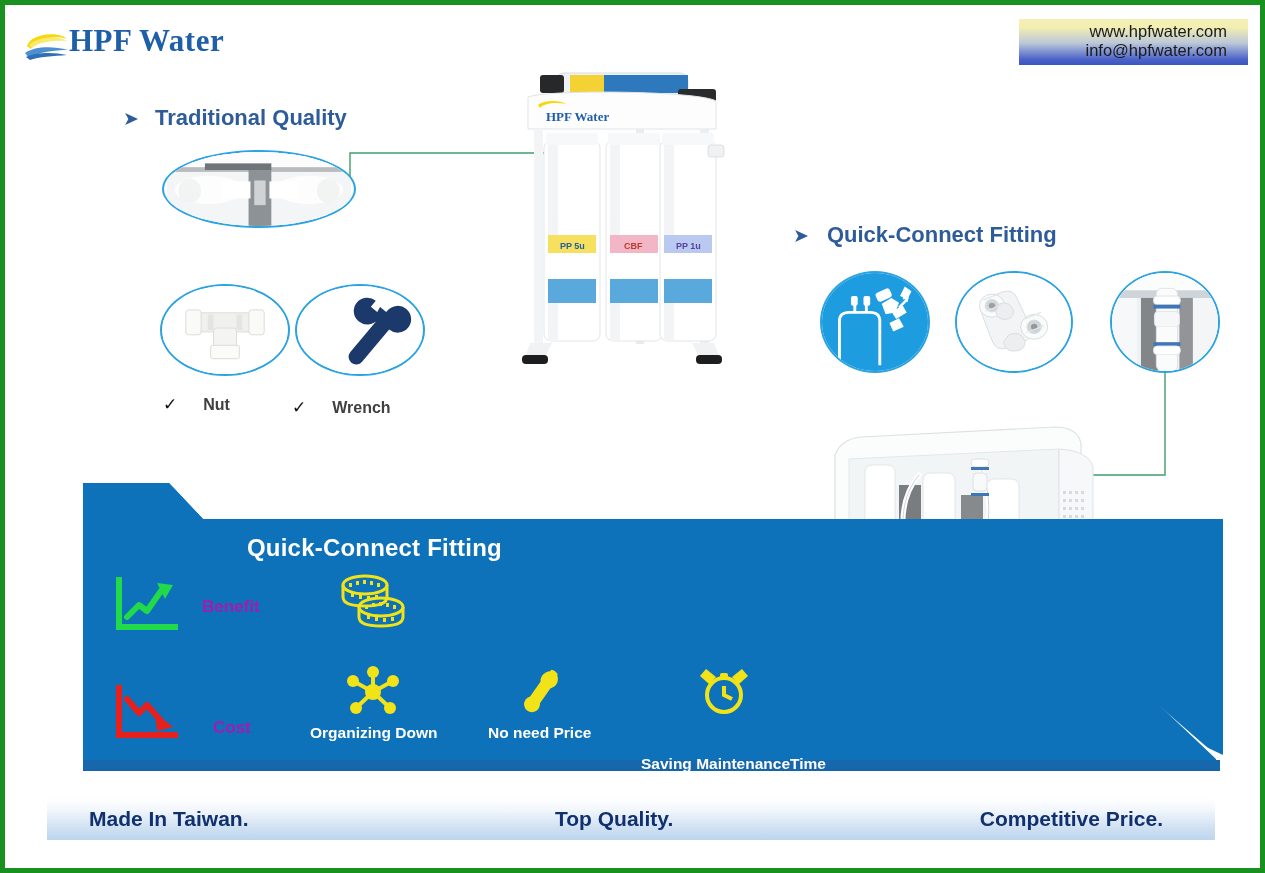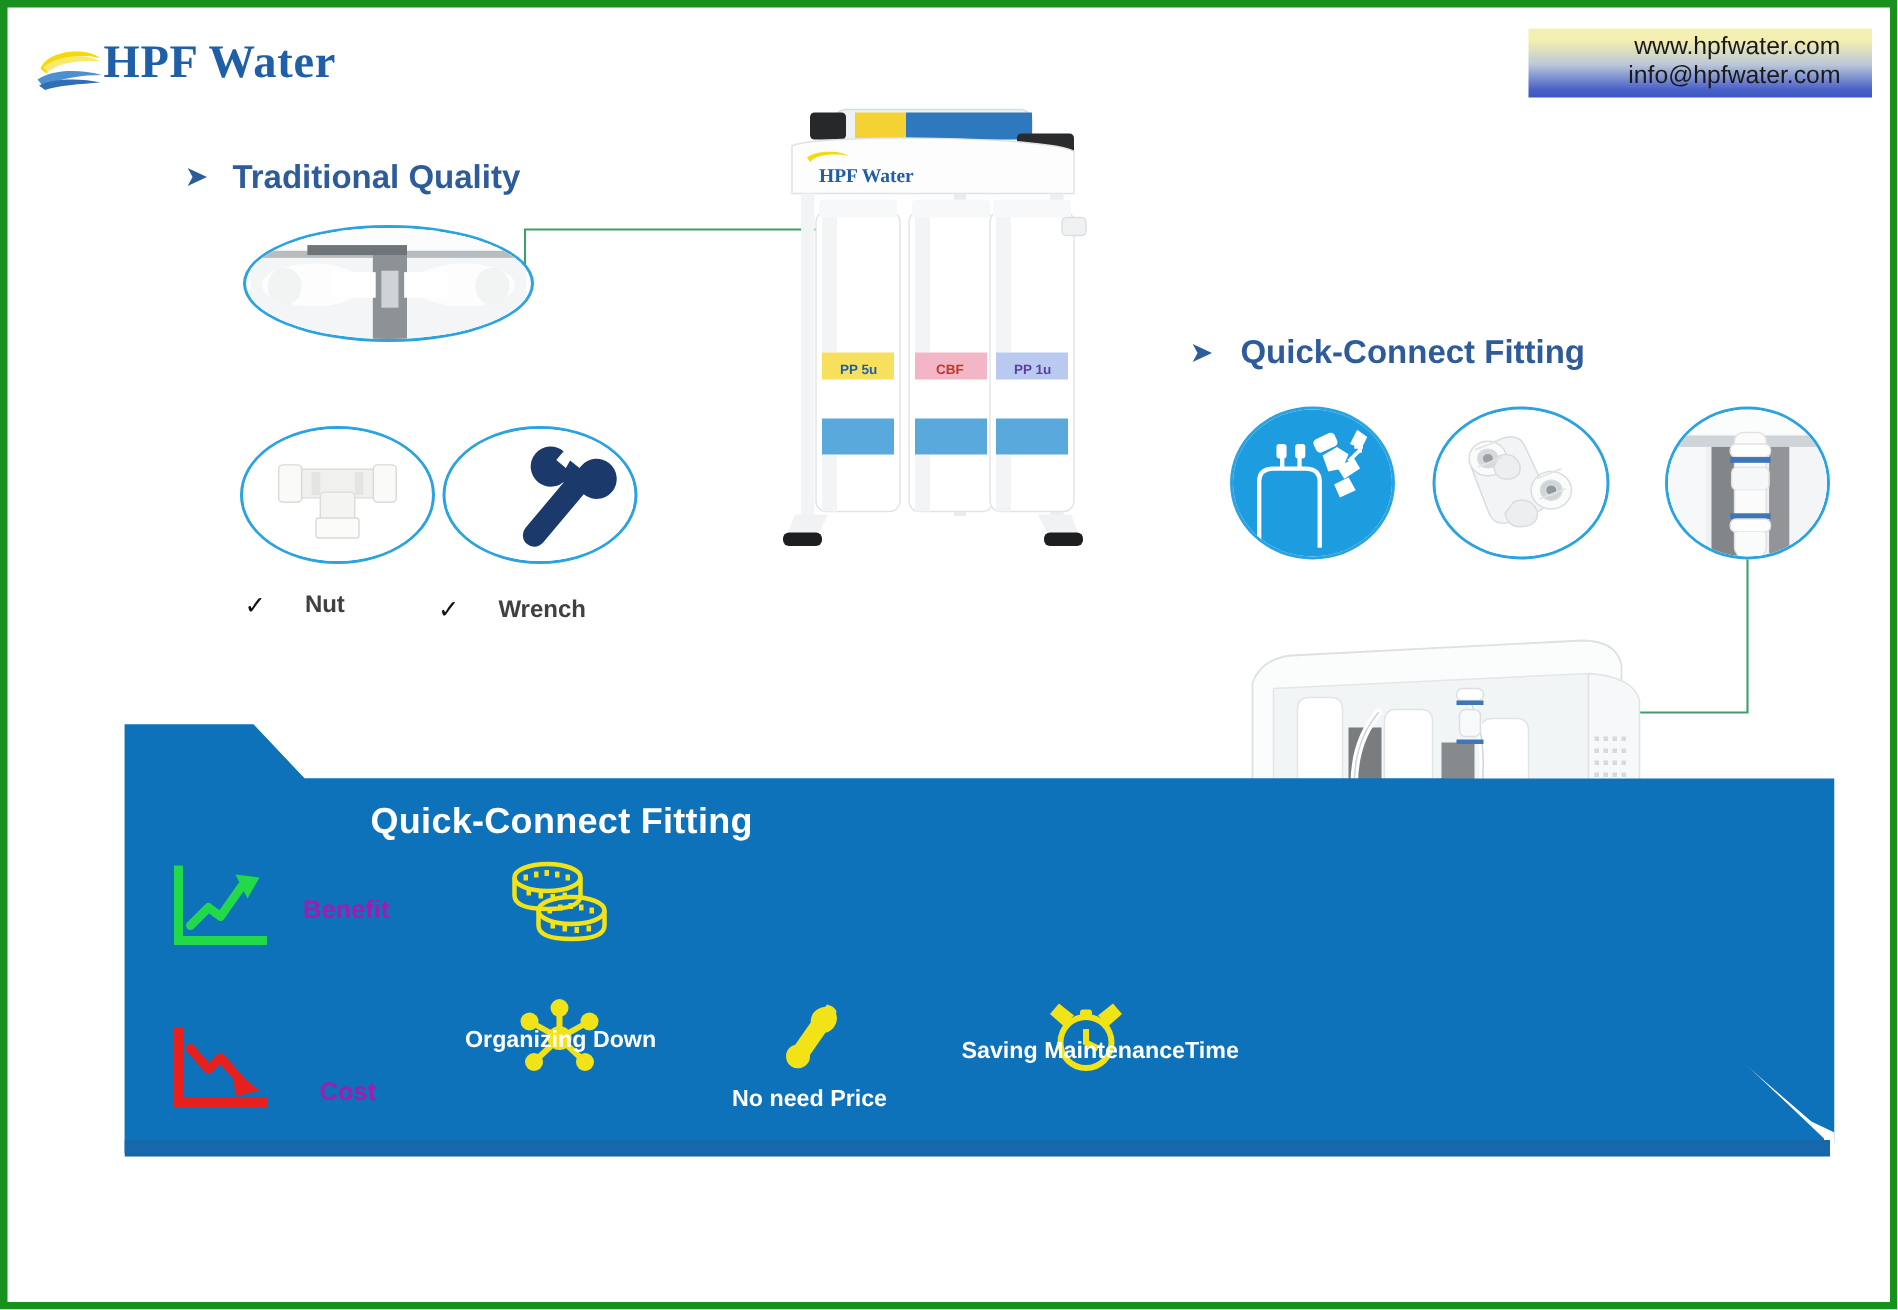--- a/index.html
+++ b/index.html
@@ -425,21 +425,21 @@
       <g fill="#f2e318">
         <circle cx="30" cy="27" r="8"></circle>
           <circle cx="30" cy="7" r="6"></circle>
         <circle cx="10" cy="16" r="6"></circle>
           <circle cx="50" cy="16" r="6"></circle>
         <circle cx="13" cy="43" r="6"></circle>
           <circle cx="47" cy="43" r="6"></circle>
       </g>
     </svg>
   </div>
-  <div class="abs wht-label" style="left:305px;top:680px">Organizing Down</div>
+  <div class="abs wht-label" style="left:305px;top:719px">Organizing Down</div>
 
   <div class="abs" style="left:512px;top:662px;width:52px;height:50px">
     <svg viewBox="0 0 52 50" style="width:100%;height:100%">
       <g fill="#f2e318" transform="rotate(35 26 25)">
         <path d="M26 2 a10 10 0 0 0 -8 16 l0 18 a6 6 0 0 0 12 0 l0 -18 a10 10 0 0 0 -4 -16 z"></path>
         <path d="M20 2 l0 9 4 3 4 -3 0 -9 a10 10 0 0 0 -8 0 z"></path>
         <path d="M18 36 a8 8 0 1 0 12 0 z"></path>
       </g>
     </svg>
   </div>
@@ -452,16 +452,21 @@
         <path d="M27 21 L27 30 L35 34"></path>
         <path d="M14 12 l-5 -5 M40 12 l5 -5"></path>
       </g>
       <g fill="#f2e318">
         <path d="M9 4 l10 8 -7 7 -9 -8 z"></path>
         <path d="M45 4 l-10 8 7 7 9 -8 z"></path>
         <rect x="23" y="8" width="8" height="5" rx="2"></rect>
       </g>
     </svg>
   </div>
-  <div class="abs wht-label" style="left:636px;top:687px">Saving MaintenanceTime</div>
-
+  <div class="abs wht-label" style="left:636px;top:750px">Saving MaintenanceTime</div>
+
+  <div class="abs" id="footer">
+    <span style="margin-left:42px">Made In Taiwan.</span>
+    <span style="margin-left:auto;margin-right:auto">Top Quality.</span>
+    <span style="margin-right:52px">Competitive Price.</span>
+  </div>
 
 </div>
 
 </body></html>

